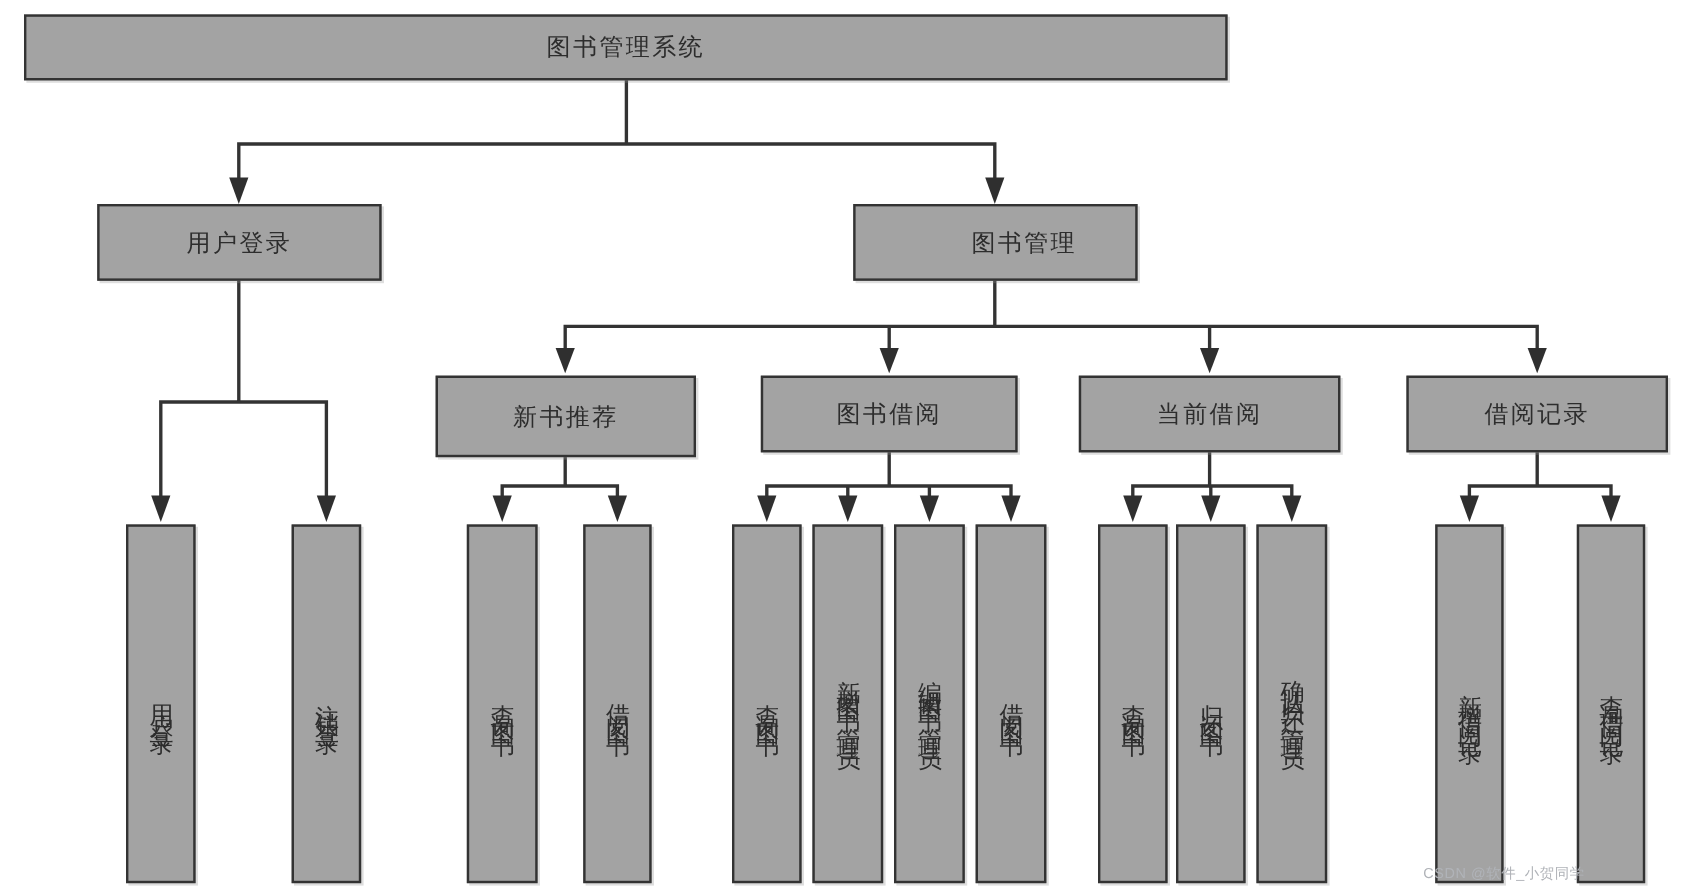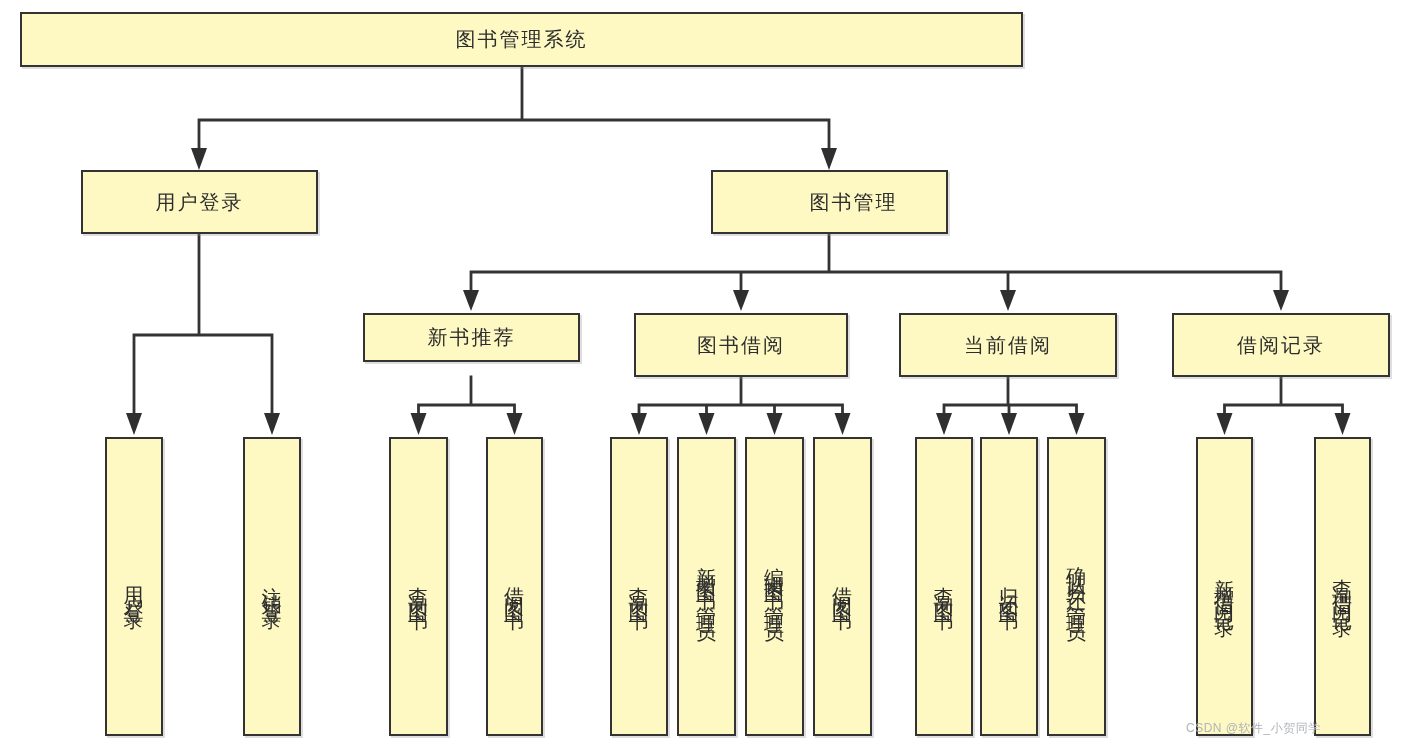--- a/index.html
+++ b/index.html
@@ -2,34 +2,34 @@
 <html><head>
 <meta charset="utf-8">
 <style>
   html,body{margin:0;padding:0;background:#ffffff;}
   .stage{
     position:relative;width:1405px;height:747px;background:#ffffff;
     font-family:"Liberation Sans","DejaVu Sans",sans-serif;overflow:hidden;
   }
   svg.connectors{position:absolute;left:0;top:0;z-index:1;}
   .box{
-    position:absolute;background:#fef9c3;border:2.5px solid #333333;
+    position:absolute;background:#a3a3a3;border:2.5px solid #333333;
     box-sizing:border-box;display:flex;align-items:center;justify-content:center;
     z-index:2;box-shadow:2px 2px 0 rgba(145,145,145,0.30);
   }
   .hlabel{font-size:20px;color:#2d2d2d;letter-spacing:2px;white-space:nowrap;}
   .vlabel{
     writing-mode:vertical-rl;text-orientation:upright;
     font-size:20px;letter-spacing:8px;color:#2d2d2d;line-height:1;
   }
   
   #n-root{left:20px;top:12px;width:1003px;height:55px;}
   #n-user-login{left:81px;top:170px;width:237px;height:64px;}
   #n-book-mgmt{left:711px;top:170px;width:237px;height:64px;padding-left:48px;}
-  #n-new-book{left:363px;top:313px;width:217px;height:49px;font-family:Liberation Mono, monospace;}
+  #n-new-book{left:363px;top:313px;width:217px;height:68px;font-family:Liberation Mono, monospace;}
   #n-book-borrow{left:634px;top:313px;width:214px;height:64px;}
   #n-cur-borrow{left:899px;top:313px;width:218px;height:64px;}
   #n-borrow-rec{left:1172px;top:313px;width:218px;height:64px;}
   #n-l-login{left:105px;top:437px;width:58px;height:299px;}
   #n-l-logout{left:243px;top:437px;width:58px;height:299px;}
   #n-l-query1{left:389px;top:437px;width:59px;height:299px;}
   #n-l-borrow1{left:486px;top:437px;width:57px;height:299px;}
   #n-l-query2{left:610px;top:437px;width:58px;height:299px;}
   #n-l-add-book{left:677px;top:437px;width:59px;height:299px;}
   #n-l-edit-book{left:745px;top:437px;width:59px;height:299px;}

